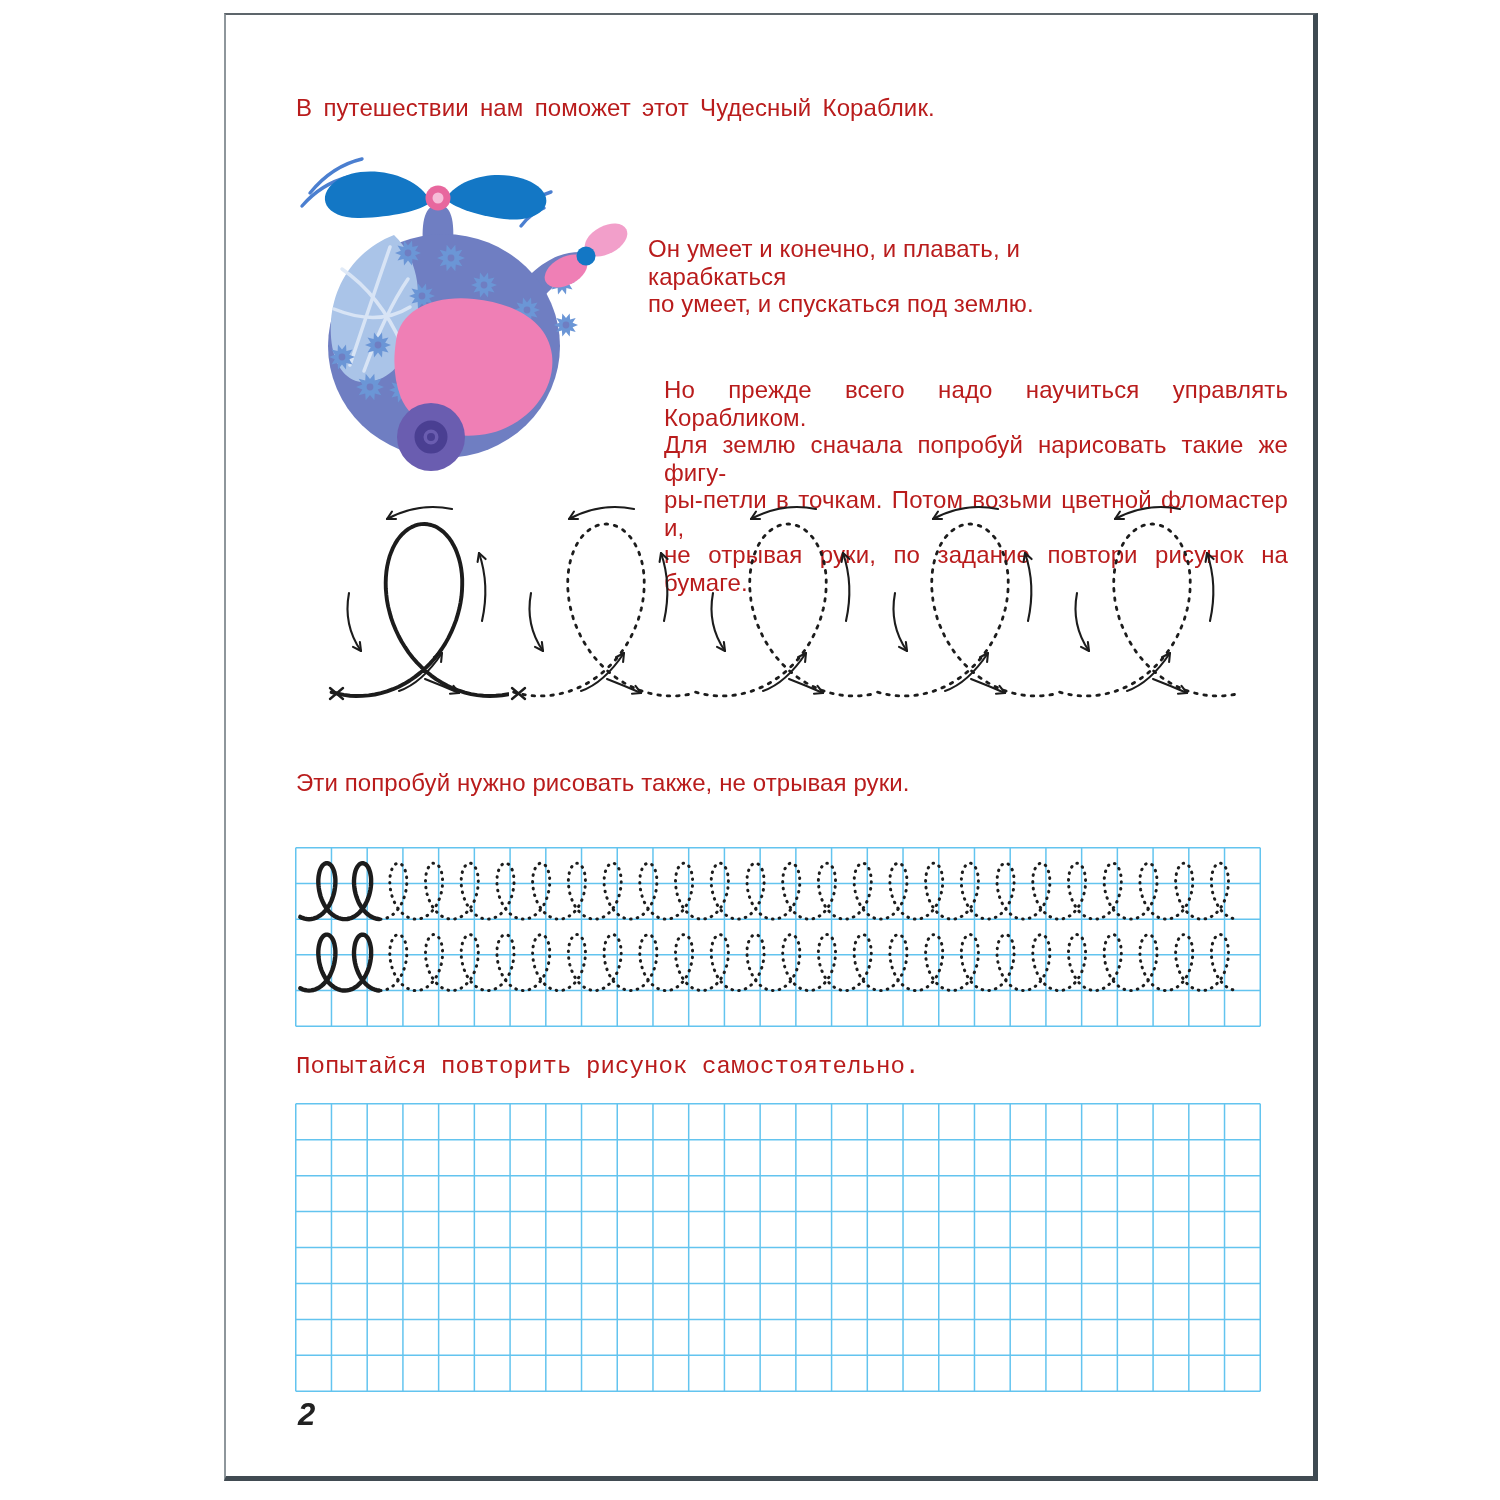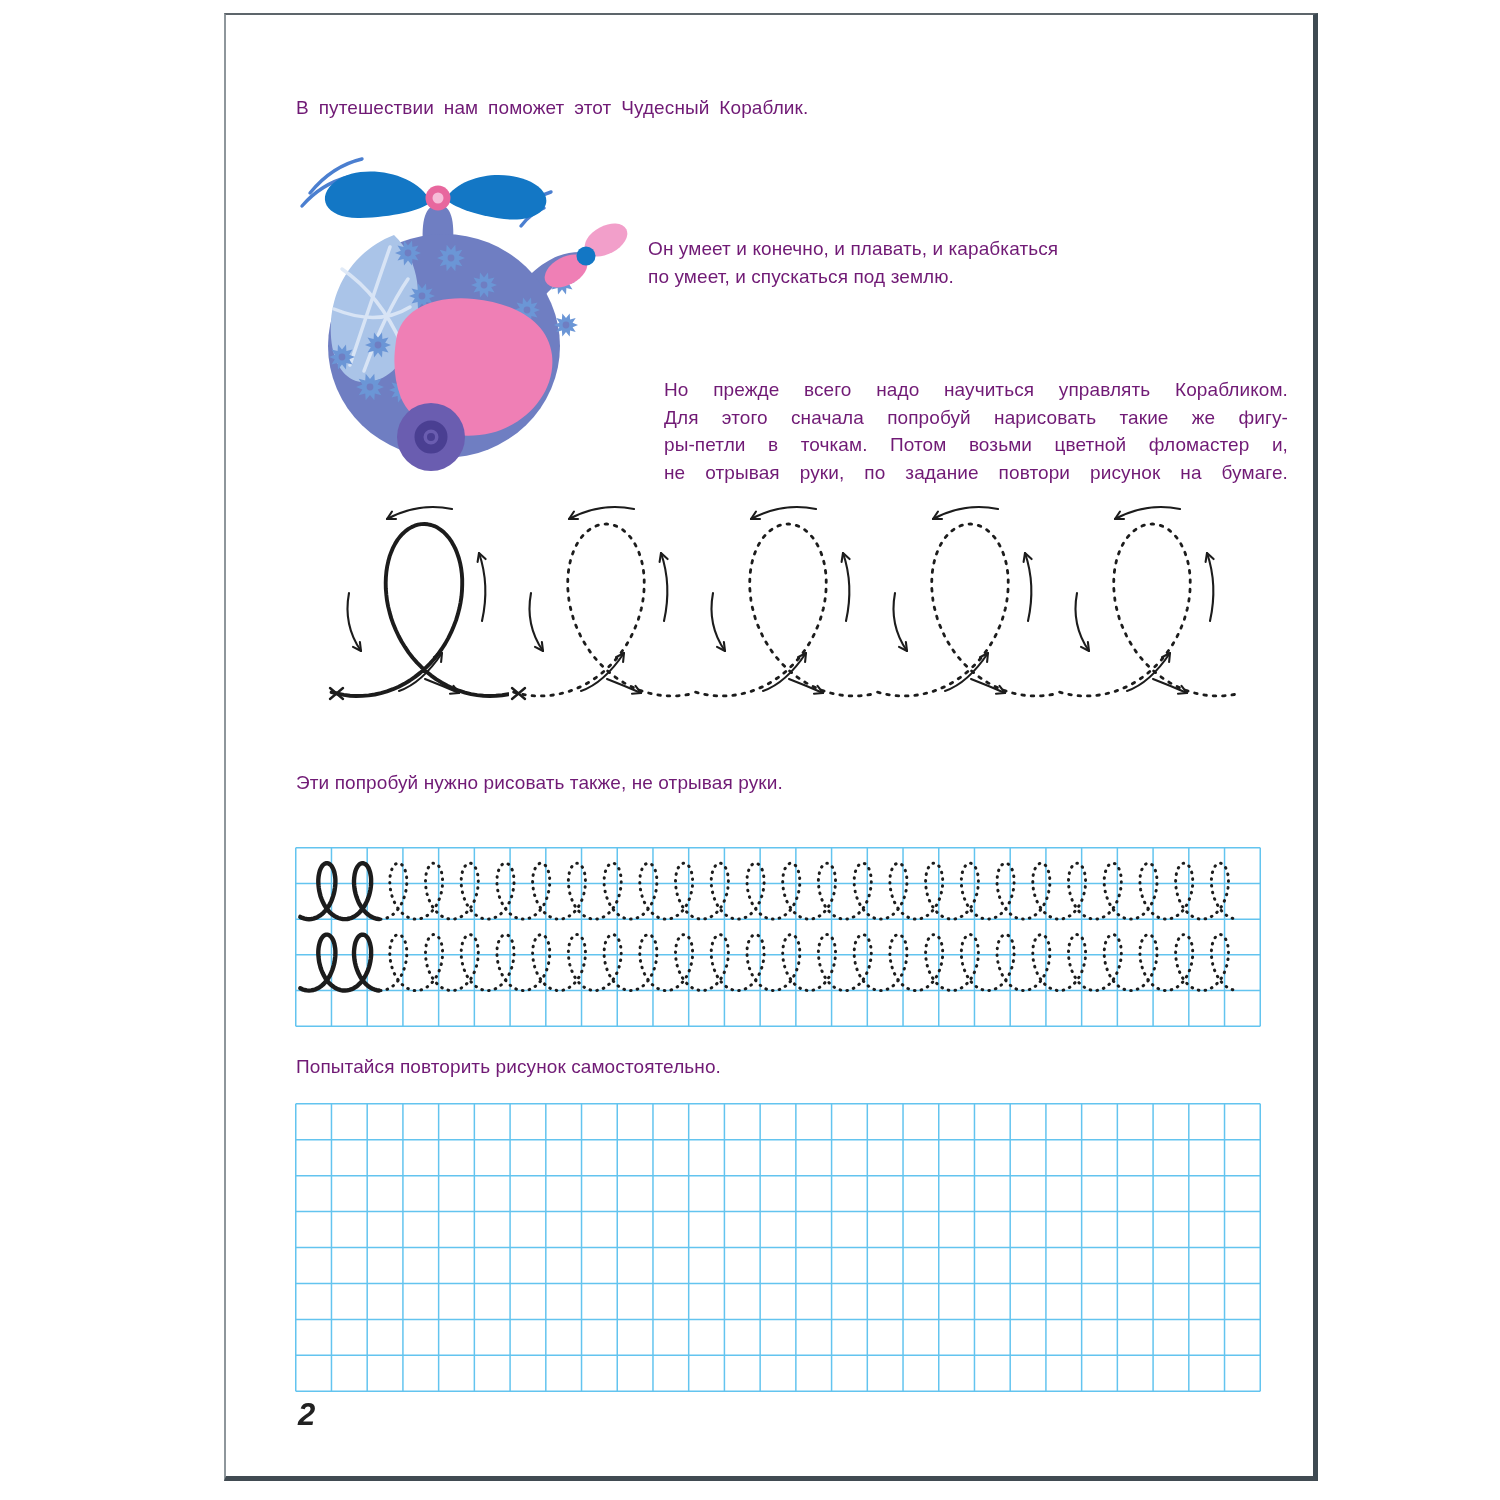--- a/index.html
+++ b/index.html
@@ -1,29 +1,29 @@
 <!DOCTYPE html>
 <html><head>
 <meta charset="utf-8">
 <style>
   html,body{margin:0;padding:0;background:#ffffff;}
   body{width:1500px;height:1500px;position:relative;font-family:"Liberation Sans",sans-serif;}
   .page{position:absolute;left:224px;top:13px;width:1087px;height:1461px;background:#fff;
         border-top:2px solid #5d656b;border-left:2px solid #8e969b;
         border-right:5px solid #3e4a52;border-bottom:5px solid #414b52;}
   .abs{position:absolute;}
-  .txt{color:#701a75;font-size:19px;line-height:27.5px;letter-spacing:0.1px;}
+  .txt{color:#b91c1c;font-size:24px;line-height:27.5px;letter-spacing:0.1px;}
   .jl{text-align:justify;text-align-last:justify;}
   .intro{left:70px;top:79px;width:640px;word-spacing:4.5px;white-space:nowrap;}
   .heli{left:72px;top:134px;}
   .cap{left:422px;top:220px;width:480px;}
   .instr{left:438px;top:361px;width:624px;}
   .figrow{left:101px;top:478px;width:915px;height:228px;display:flex;}
   .midp{left:70px;top:754px;width:974px;}
-  .prompt{left:70px;top:1038px;width:700px;}
+  .prompt{left:70px;top:1038px;width:700px;font-family:Liberation Mono, monospace;}
   .pagenum{left:72px;top:1382px;font-size:31px;font-weight:bold;font-style:italic;color:#222;}
   svg{display:block;}
 </style>
 </head>
 <body>
 
 <div class="page">
 
   <div class="abs txt intro">В путешествии нам поможет этот Чудесный Кораблик.</div>
 
@@ -99,21 +99,21 @@
     </g>
   </svg>
 
   <div class="abs txt cap">
     <div>Он умеет и конечно, и плавать, и карабкаться</div>
     <div>по умеет, и спускаться под землю.</div>
   </div>
 
   <div class="abs txt instr">
     <div class="jl">Но прежде всего надо научиться управлять Корабликом.</div>
-    <div class="jl">Для этого сначала попробуй нарисовать такие же фигу-</div>
+    <div class="jl">Для землю сначала попробуй нарисовать такие же фигу-</div>
     <div class="jl">ры-петли в точкам. Потом возьми цветной фломастер и,</div>
     <div class="jl">не отрывая руки, по задание повтори рисунок на бумаге.</div>
   </div>
 
   <div class="abs figrow" id="figrow">
       <svg viewBox="0 -10 182 228" width="182" height="228">
         <path d="M4.6,189.2 L10.7,190.7 L16.8,191.9 L23.0,192.7 L29.2,193.0 L35.4,192.9 L41.7,192.4 L47.8,191.5 L53.9,190.1 L60.0,188.4 L65.9,186.2 L71.7,183.7 L77.3,180.8 L82.8,177.5 L88.0,173.9 L93.1,169.9 L97.9,165.7 L102.5,161.1 L106.9,156.3 L110.9,151.3 L114.7,146.0 L118.2,140.6 L121.4,134.9 L124.2,129.2 L126.7,123.3 L129.0,117.4 L130.8,111.4 L132.4,105.3 L133.6,99.3 L134.5,93.4 L135.0,87.5 L135.2,81.7 L135.2,76.0 L134.8,70.4 L134.1,65.1 L133.1,59.9 L131.8,55.0 L130.2,50.3 L128.5,46.0 L126.4,41.9 L124.2,38.1 L121.8,34.7 L119.1,31.6 L116.4,28.9 L113.4,26.6 L110.4,24.6 L107.3,23.1 L104.1,22.0 L100.8,21.3 L97.5,21.0 L94.2,21.1 L91.0,21.7 L87.7,22.7 L84.6,24.1 L81.5,25.9 L78.5,28.1 L75.7,30.7 L73.0,33.6 L70.5,36.9 L68.2,40.6 L66.1,44.6 L64.3,48.9 L62.6,53.4 L61.3,58.3 L60.2,63.3 L59.4,68.6 L58.9,74.1 L58.7,79.8 L58.8,85.5 L59.3,91.4 L60.0,97.4 L61.1,103.4 L62.6,109.4 L64.3,115.4 L66.4,121.3 L68.9,127.2 L71.6,133.0 L74.7,138.7 L78.1,144.2 L81.7,149.6 L85.7,154.7 L90.0,159.6 L94.5,164.2 L99.2,168.5 L104.2,172.6 L109.4,176.3 L114.8,179.7 L120.4,182.8 L126.1,185.4 L132.0,187.7 L138.0,189.6 L144.1,191.1 L150.2,192.1 L156.4,192.8 L162.7,193.0 L168.9,192.8 L175.1,192.2 L181.3,191.2" fill="none" stroke="#1c1c1c" stroke-width="3.9" stroke-linecap="round" stroke-linejoin="round"></path>
         <path d="M 125,6 Q 92,-1 60,16" fill="none" stroke="#1c1c1c" stroke-width="2.1" stroke-linecap="round"></path>
         <path d="M65.0,8.5 L60,16 L69.0,16.0" fill="none" stroke="#1c1c1c" stroke-width="2.1" stroke-linecap="round" stroke-linejoin="round"></path>
         <path d="M 155,118 Q 163,82 152,50" fill="none" stroke="#1c1c1c" stroke-width="2.1" stroke-linecap="round"></path>

